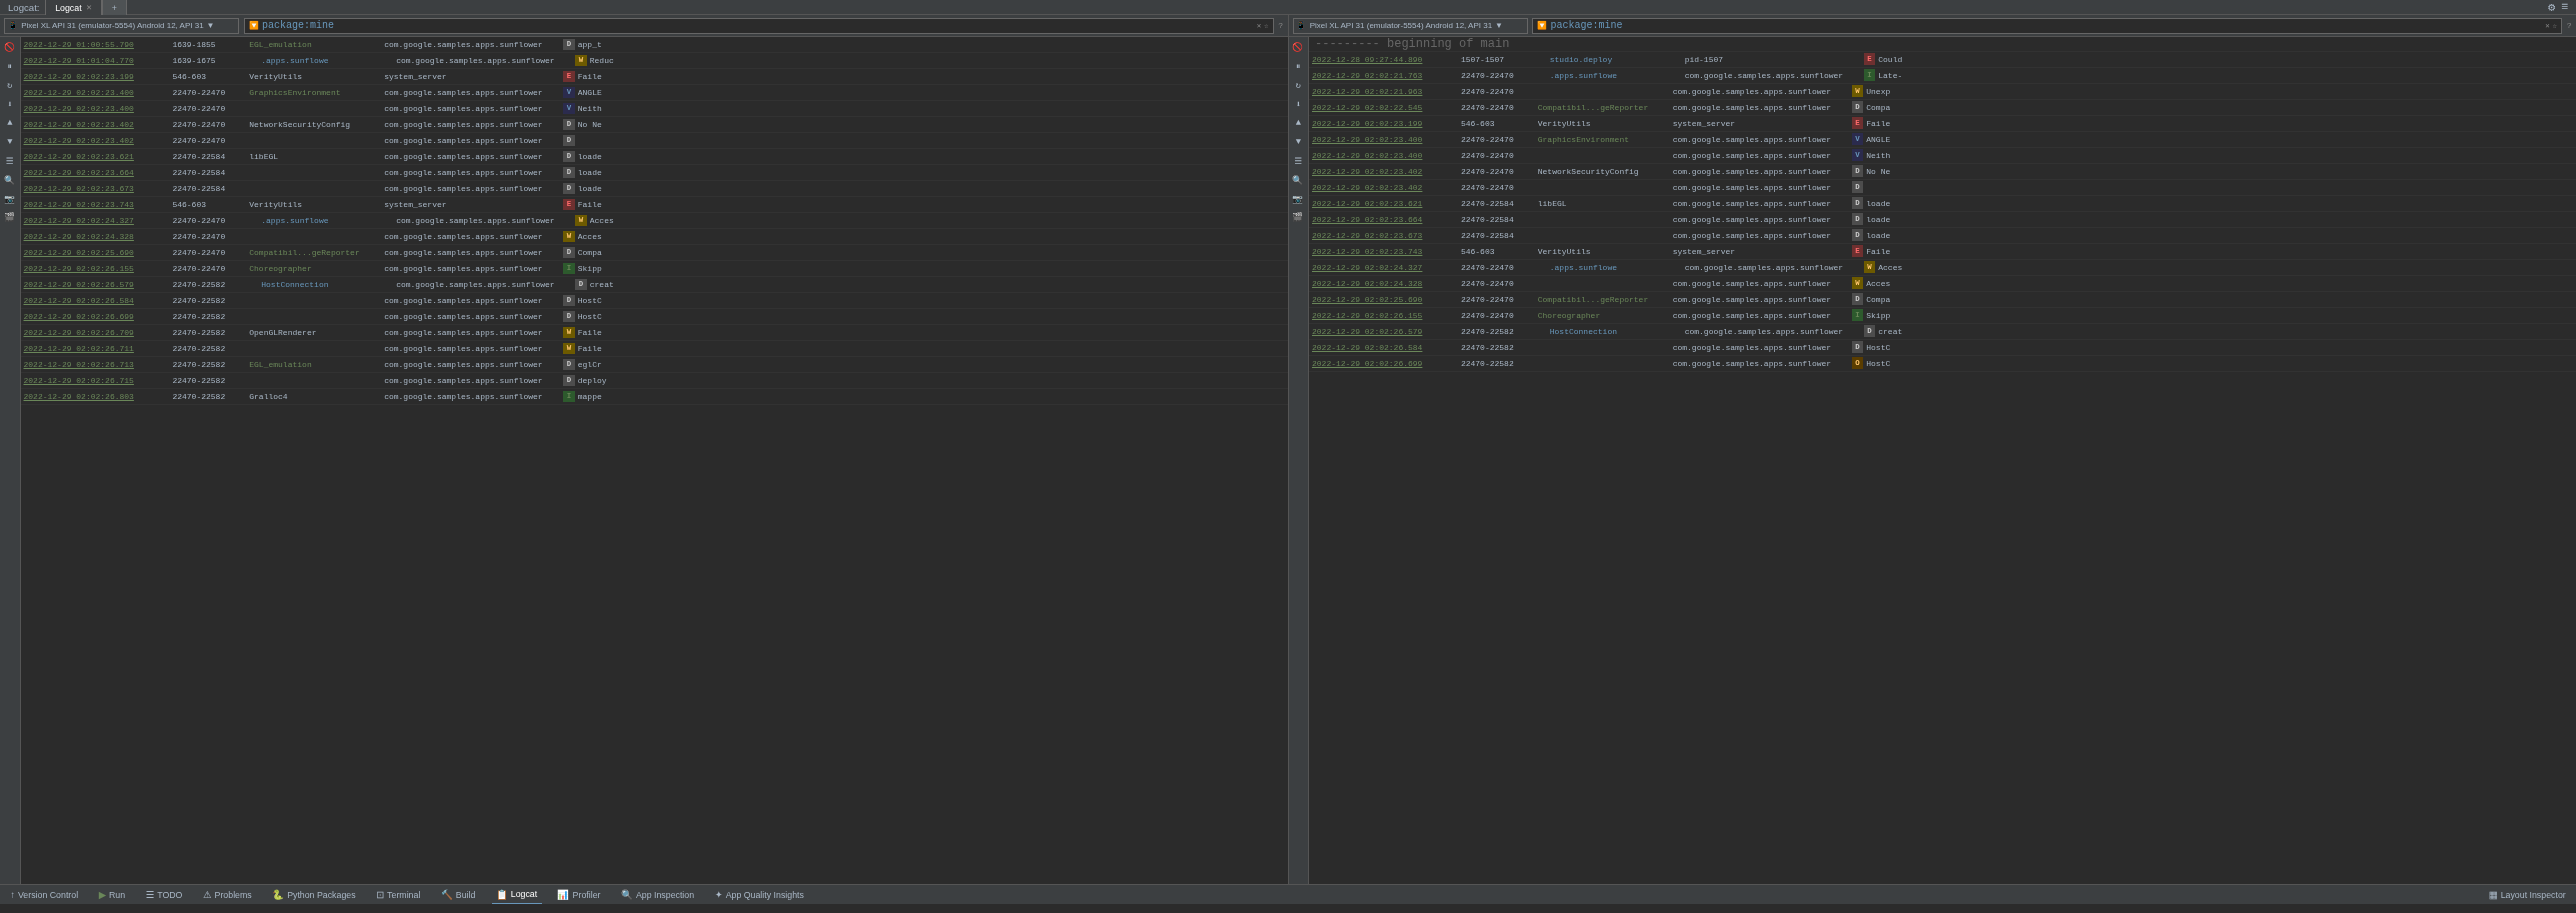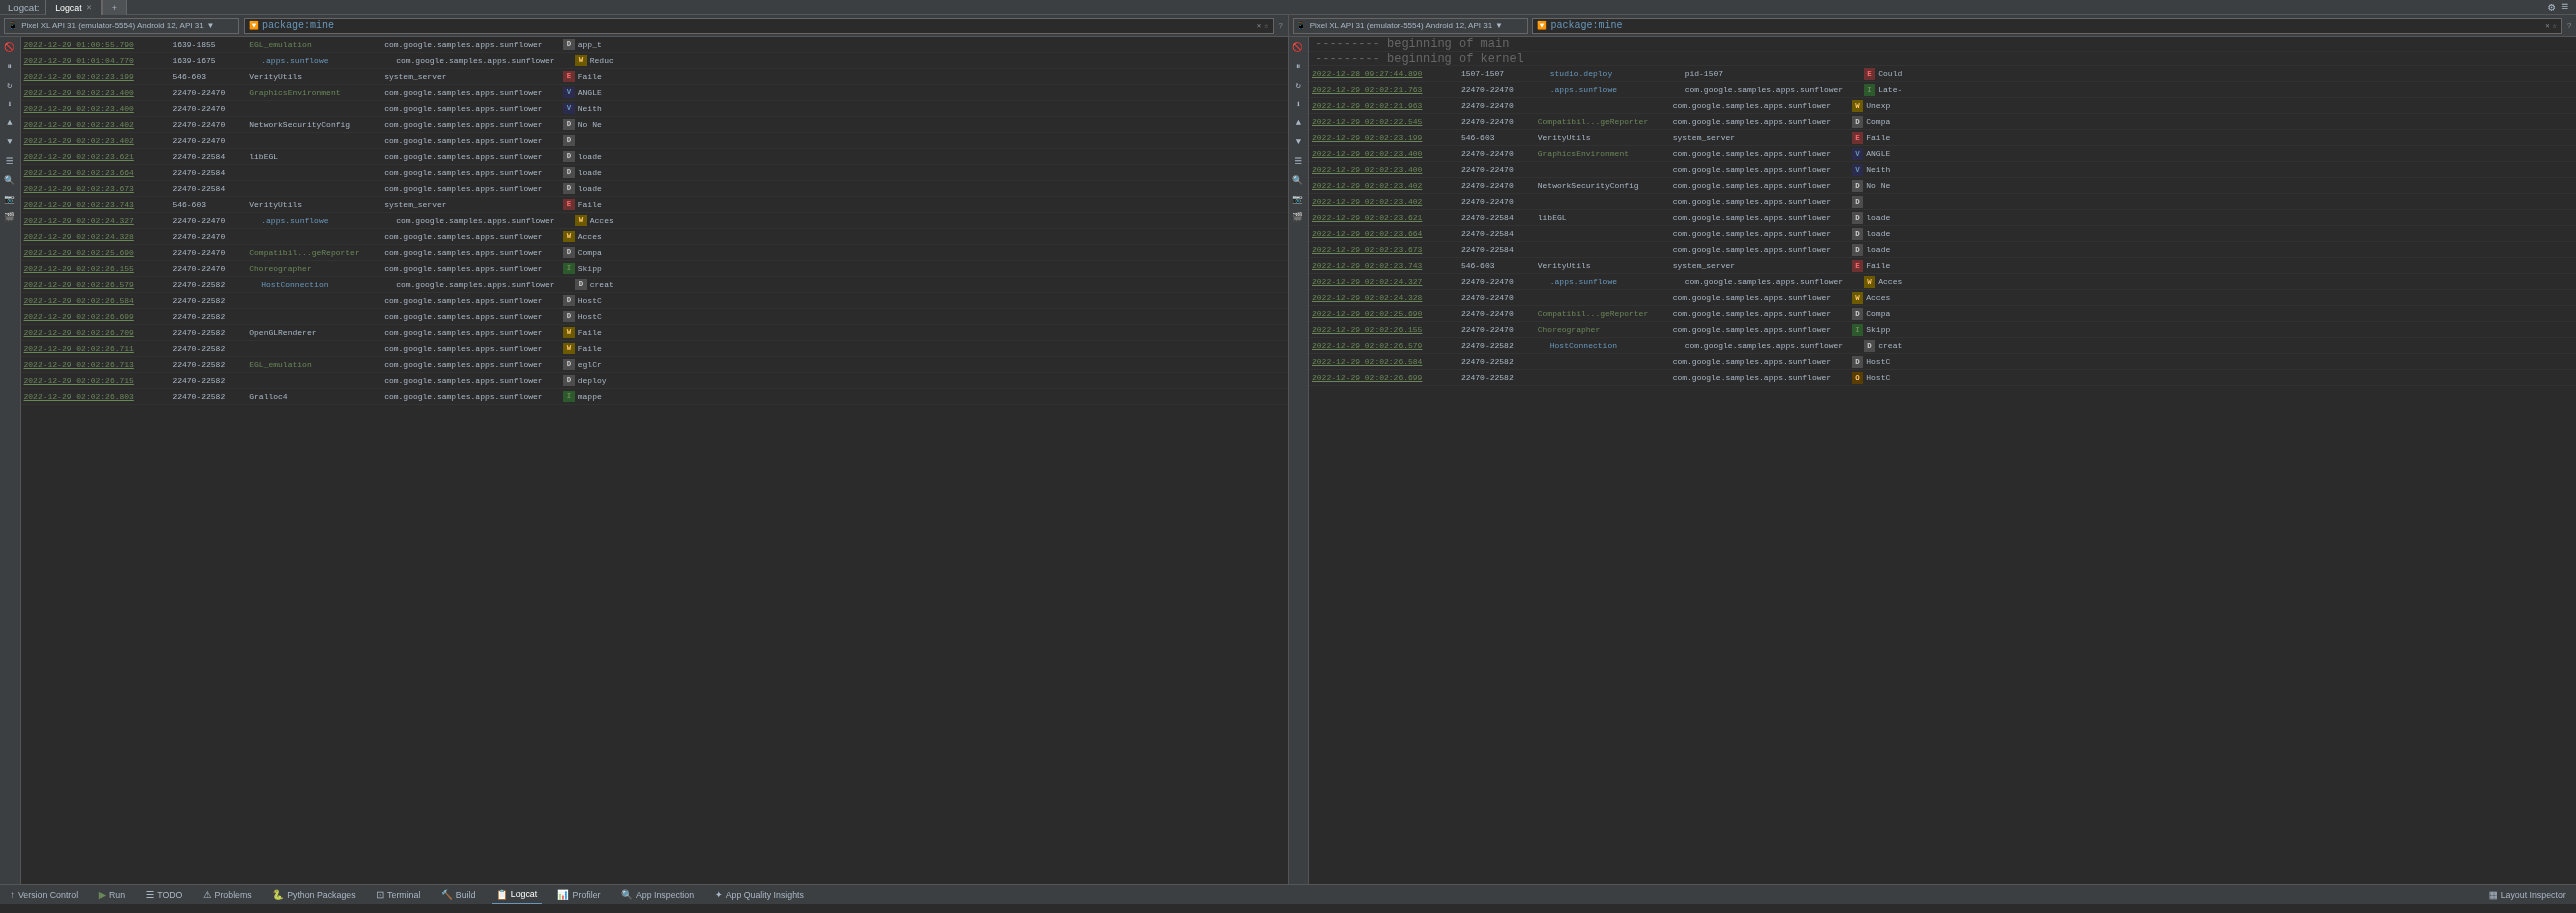--- a/index.html
+++ b/index.html
@@ -529,23 +529,20 @@
         <div class="panel-side-icon">🔍</div>
         <div class="panel-side-icon">📷</div>
         <div class="panel-side-icon">🎬</div>
       </div>
 
       <div class="log-panel-content">
 
         <div class="log-separator">
           <span>--------- beginning of main</span>
         </div>
-        <div class="log-separator">
-          <span>--------- beginning of kernel</span>
-        </div>
         <div id="right-log-rows">
             <div class="log-row">
               <span class="log-timestamp">2022-12-28 09:27:44.890</span>
               <span class="log-pid">1507-1507</span>
               <span class="log-tag blue">studio.deploy</span>
               <span class="log-package">pid-1507</span>
               <span class="log-level-badge level-E">E</span>
               <span class="log-message">Could</span>
             </div>
             <div class="log-row">

